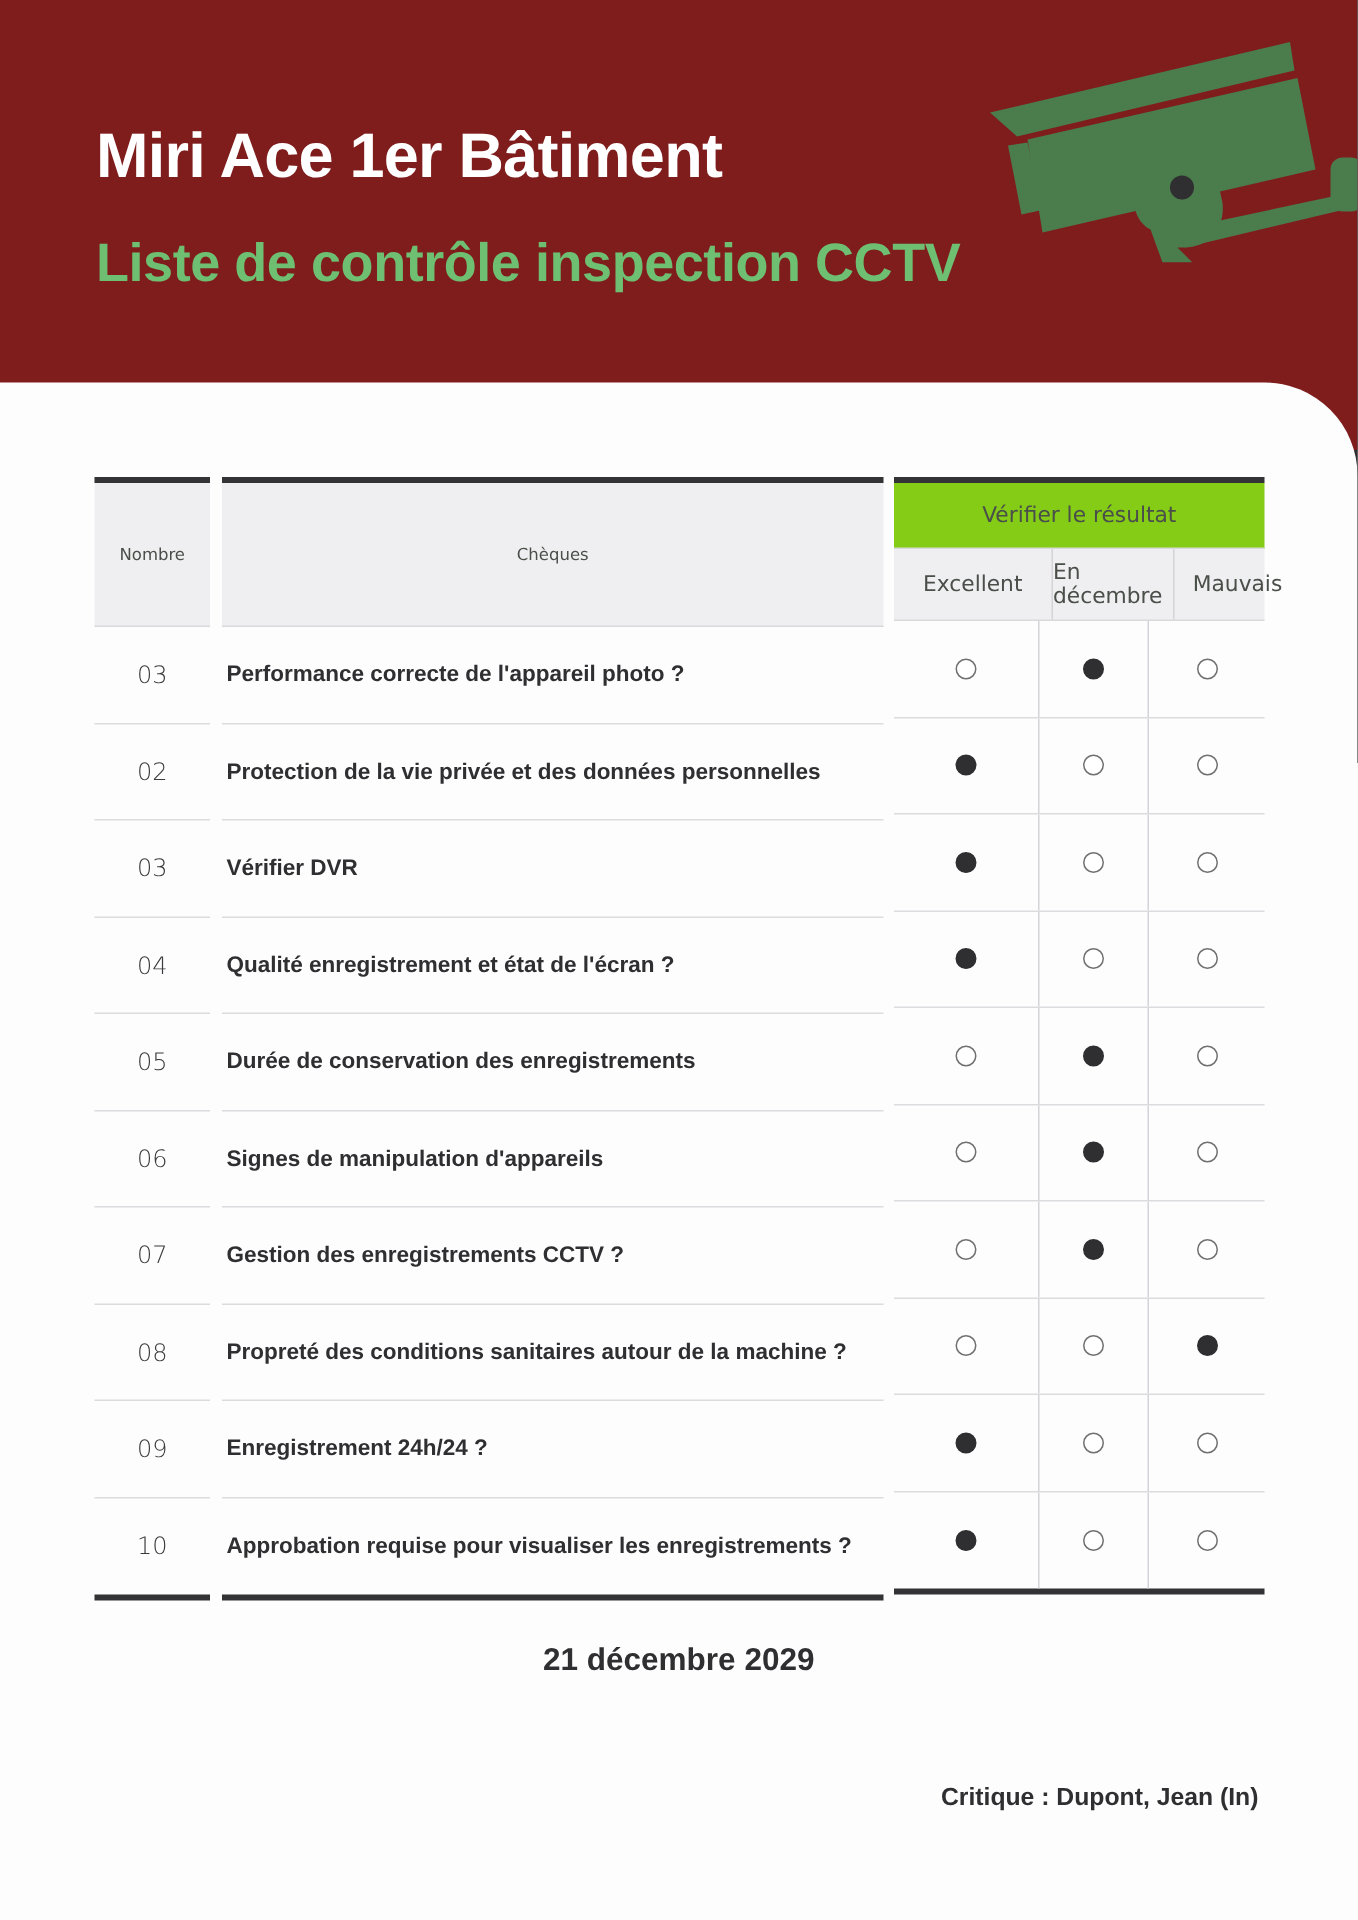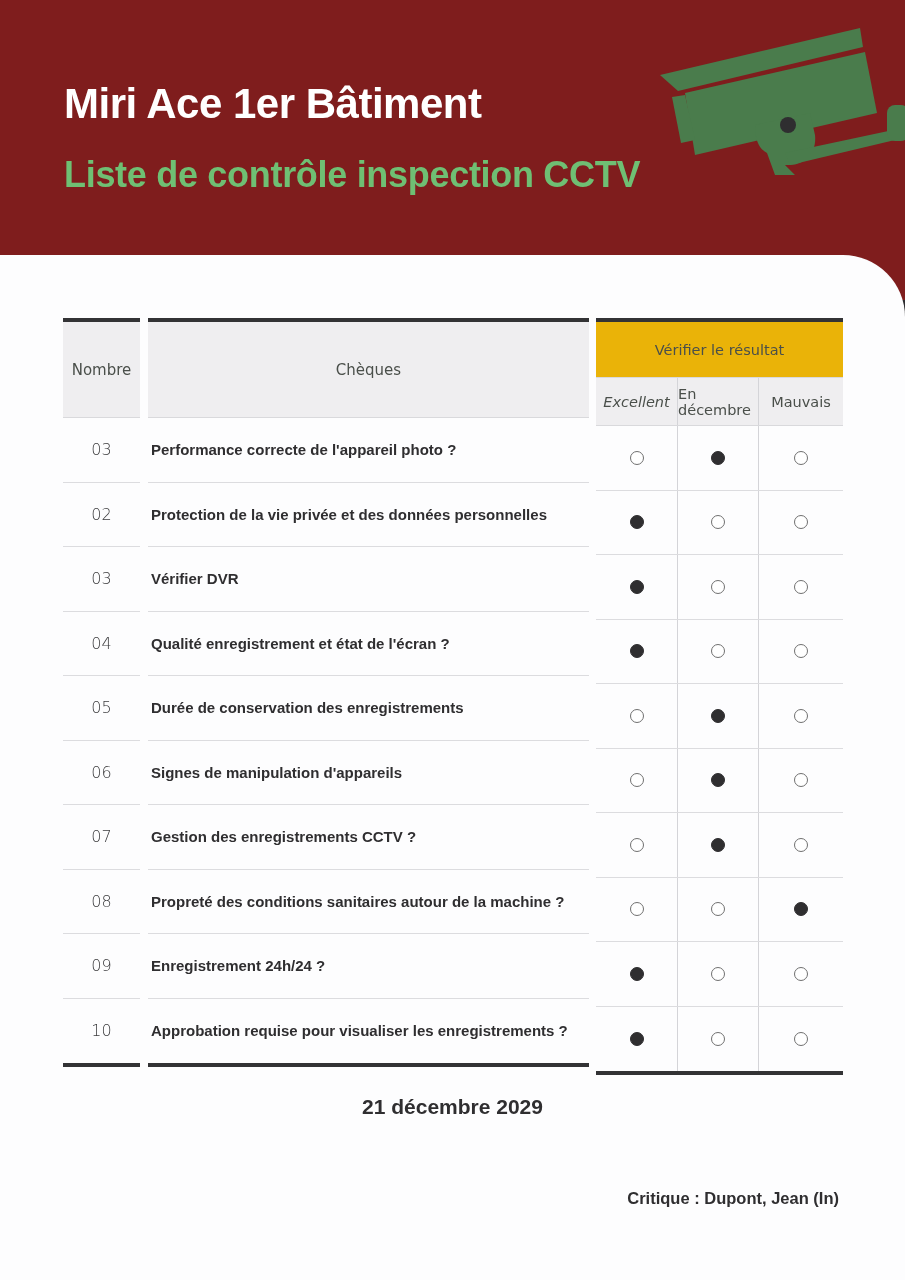--- a/index.html
+++ b/index.html
@@ -10,25 +10,25 @@
     .subtitle { position: absolute; left: 64px; top: 154px; font-size: 36px; font-weight: bold; color: #6fbf73; letter-spacing: -0.3px; }
     .camera { position: absolute; left: 655px; top: 25px; width: 250px; height: 150px; }
     .sheet { position: absolute; left: 0; top: 255px; width: 905px; height: 1025px; background: #fdfdfe; border-top-right-radius: 62px; }
 
     .tbl { position: absolute; top: 318px; left: 63px; width: 780px; }
     .col-num { position: absolute; left: 0; width: 77px; }
     .col-chk { position: absolute; left: 85px; width: 441px; }
     .col-res { position: absolute; left: 533px; width: 247px; }
 
     .top-bar { height: 4px; background: #333335; }
-    .hdr-cell { background: #efeef0; height: 96px; display: flex; align-items: center; justify-content: center; font-size: 15px; color: #4a4f4a; font-family: "DejaVu Sans", sans-serif; border-bottom: 1px solid #d9d9dc; }
-    .res-hdr-top { background: #eab308; height: 56px; display: flex; align-items: center; justify-content: center; font-size: 14.5px; color: #4a4f4a; font-family: "DejaVu Sans", sans-serif; border-bottom: 1px solid #d9d9dc; }
+    .hdr-cell { background: #efeef0; height: 96px; display: flex; align-items: center; justify-content: center; font-size: 11px; color: #4a4f4a; font-family: "DejaVu Sans", sans-serif; border-bottom: 1px solid #d9d9dc; }
+    .res-hdr-top { background: #84cc16; height: 44px; display: flex; align-items: center; justify-content: center; font-size: 14.5px; color: #4a4f4a; font-family: "DejaVu Sans", sans-serif; border-bottom: 1px solid #d9d9dc; }
     .res-hdr-sub { display: flex; background: #efeef0; height: 48px; border-bottom: 1px solid #d9d9dc; }
     .res-hdr-sub > div { flex: none; display: flex; align-items: center; justify-content: center; font-size: 14.5px; color: #4a4f4a; font-family: "DejaVu Sans", sans-serif; }
-    .w1 { width: 82px; border-right: 1px solid #d4d4d8; font-style: italic; }
+    .w1 { width: 106px; border-right: 1px solid #d4d4d8; }
     .w2 { width: 81px; border-right: 1px solid #d4d4d8; }
     .w3 { width: 84px; }
 
     .row { height: 64.5px; border-bottom: 1px solid #dcdcdf; display: flex; align-items: center; }
     .row.last { border-bottom: none; }
     .num-cell { justify-content: center; font-size: 16px; color: #3a3a3c; font-family: "DejaVu Sans", sans-serif; font-weight: 300; }
     .chk-cell { padding-left: 3px; font-size: 15px; font-weight: bold; color: #2f2e30; }
     .res-row { display: flex; height: 64.5px; border-bottom: 1px solid #dcdcdf; }
     .res-row.last { border-bottom: none; }
     .res-row > div { display: flex; align-items: center; justify-content: center; }

